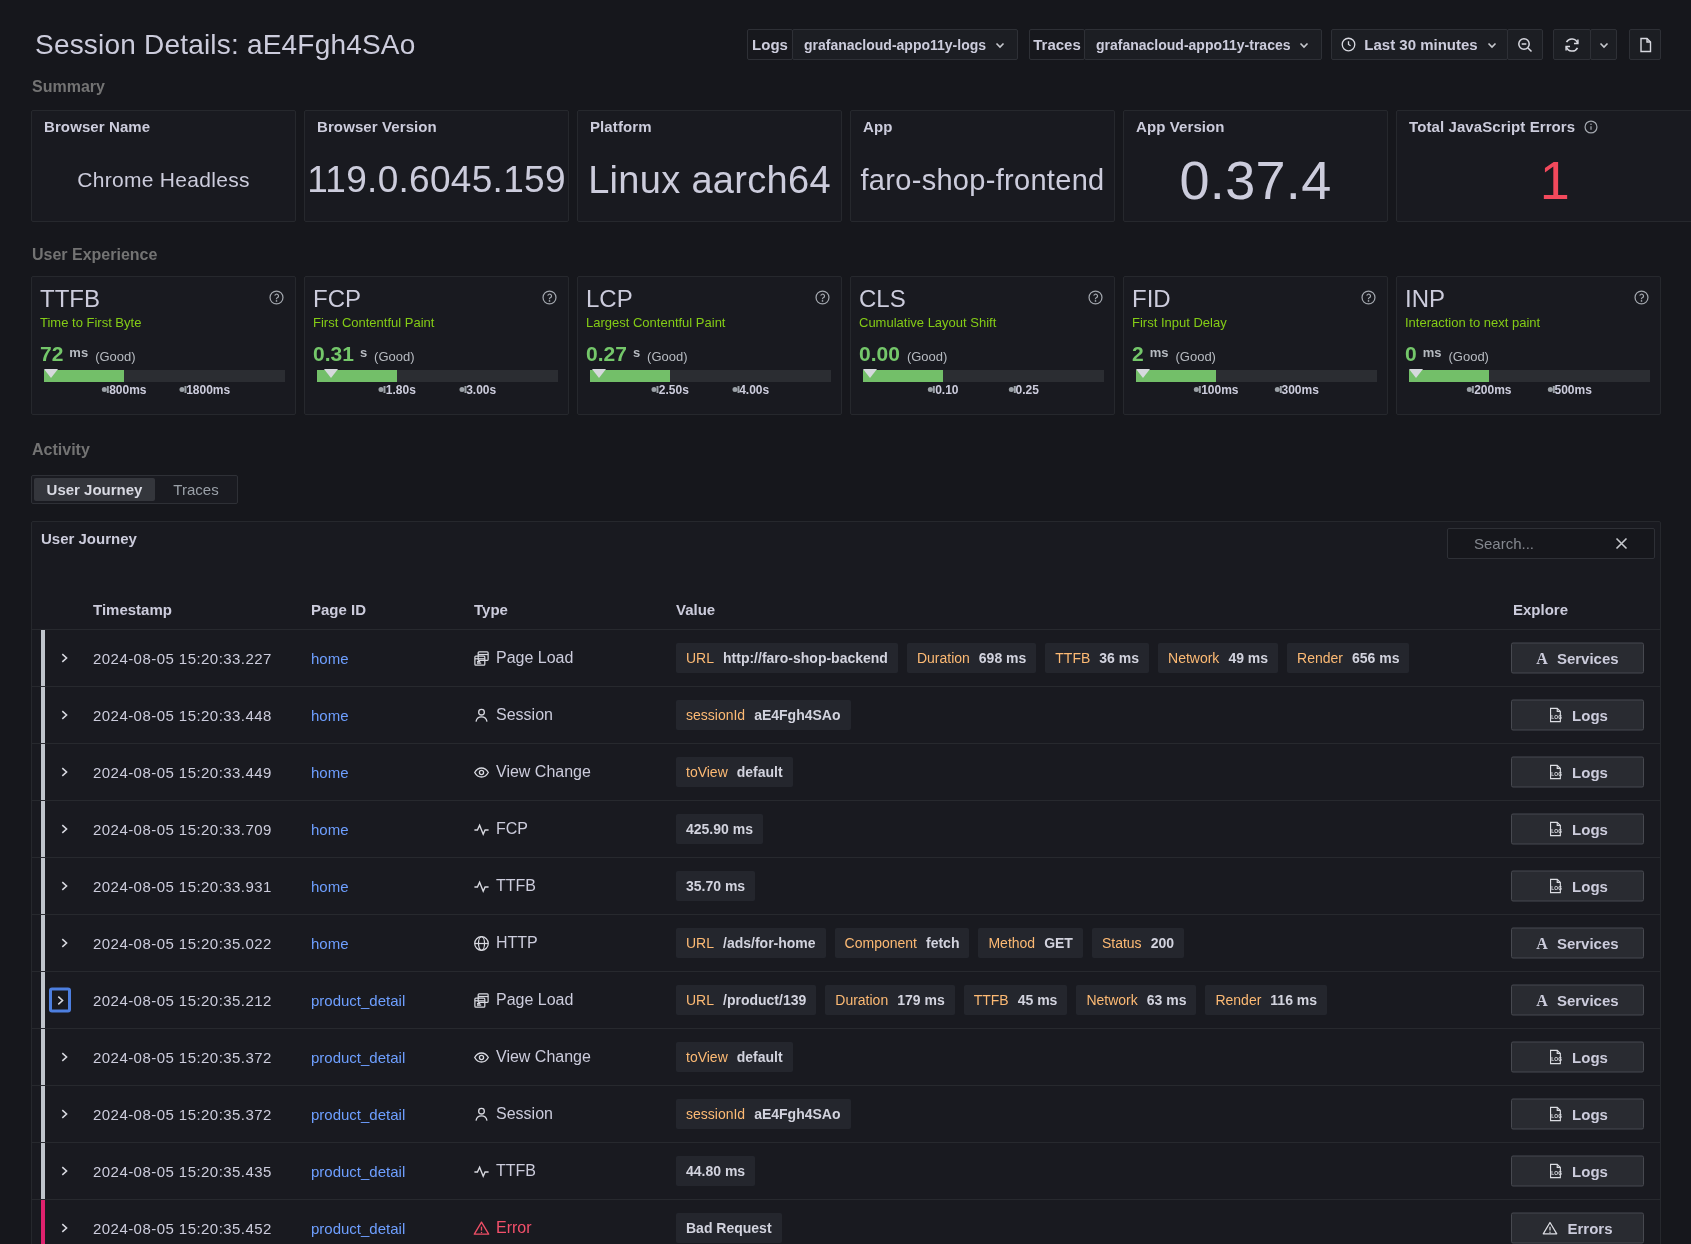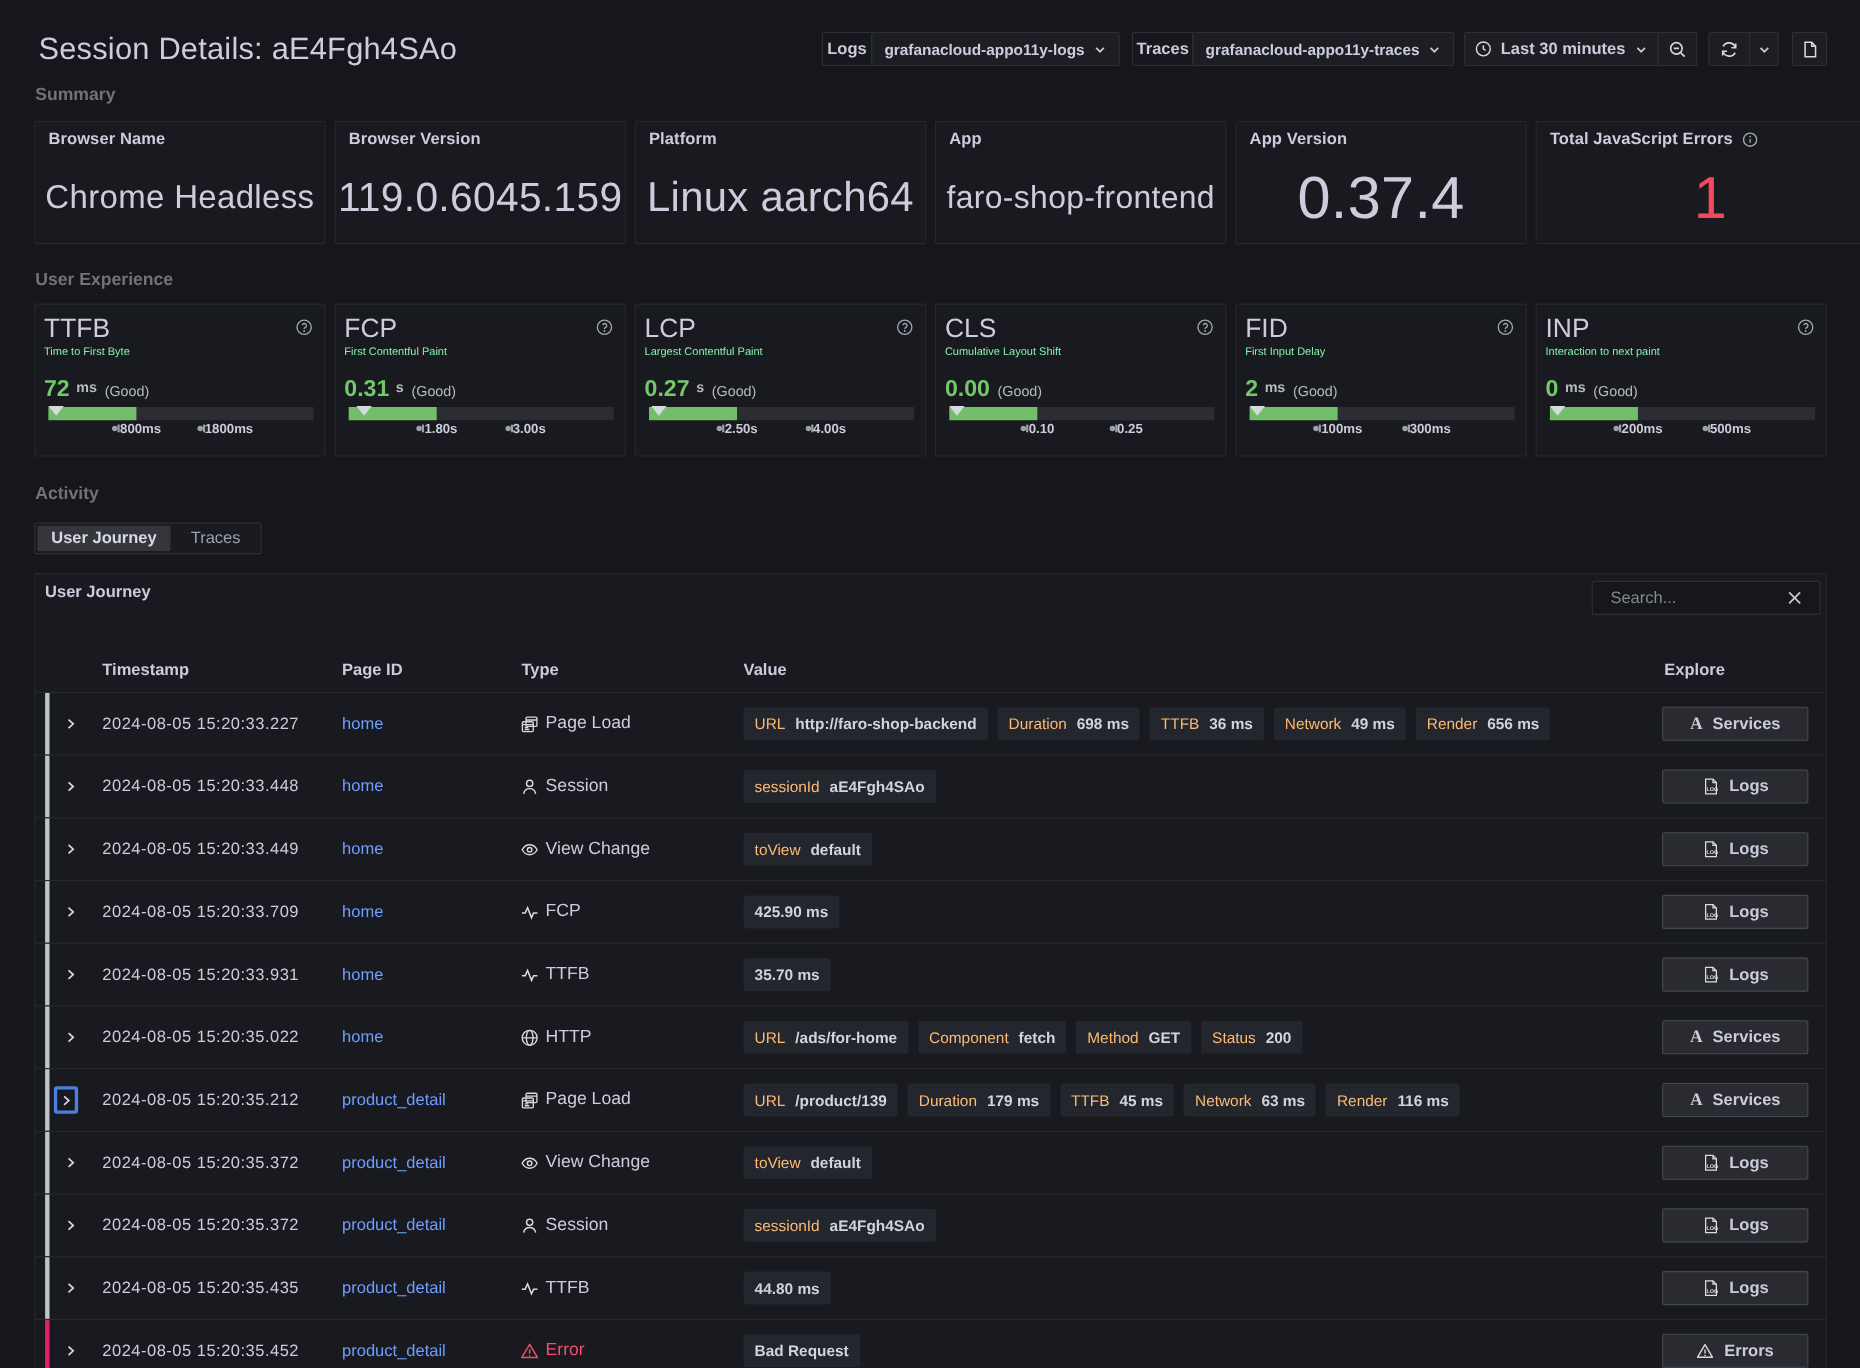--- a/index.html
+++ b/index.html
@@ -10,40 +10,40 @@
 
 .tbtn{position:absolute;top:29px;height:31px;background:#1c1e23;border:1px solid #2e3036;border-radius:2px;display:flex;align-items:center;justify-content:center;font-size:15px;font-weight:600;color:#ccccdc;white-space:nowrap}
 .tbtn.sel{font-size:14px}
 .tbtn svg{display:block}
 
 .ptitle{position:absolute;left:12px;top:7px;font-size:15px;font-weight:600;color:#ccccdc;display:flex;align-items:center;gap:9px;letter-spacing:.1px}
 .statval{position:absolute;left:0;right:0;top:28px;bottom:0;display:flex;align-items:center;justify-content:center;font-weight:500;color:#ccccdc;letter-spacing:.3px}
 
 .gtitle{position:absolute;left:8px;top:8px;font-size:24px;font-weight:500;color:#ccccdc}
 .qicon{position:absolute;right:11px;top:13px;color:#a3a7ae}
-.gsub{position:absolute;left:8px;top:38px;font-size:10px;color:#86efac}
+.gsub{position:absolute;left:8px;top:38px;font-size:13px;color:#84cc16}
 .gval{position:absolute;left:8px;top:65px;display:flex;align-items:baseline}
 .gval .num{font-size:21px;font-weight:600;color:#74c76a}
 .gval .unit{font-size:13px;font-weight:600;color:#b7bbc1;margin-left:6px;position:relative;top:-4px}
 .gval .good{font-size:13px;color:#b7bbc1;margin-left:7px}
 .gbar{position:absolute;left:12px;right:10px;top:93px;height:12px;background:#2b2d32}
 .gfill{position:absolute;left:0;top:0;bottom:0;width:33.333%;background:#73bf69}
 .gmark{position:absolute;top:-1px;width:0;height:0;border-left:7px solid transparent;border-right:7px solid transparent;border-top:9px solid #d6d9dd;transform:translateX(-50%)}
 .gtick{position:absolute;top:12px;transform:translateX(-50%);display:flex;flex-direction:row;align-items:center}
 .gtick i{width:5px;height:5px;border-radius:50%;background:#9ba1a7;margin-top:-1px}
 .gtick b{width:2px;height:7px;background:#9ba1a7}
 .gtick span{margin-top:1px;font-size:12px;font-weight:600;color:#ccccdc;white-space:nowrap}
 
 .tabs{position:absolute;left:31px;top:475px;width:207px;height:29px;border:1px solid #2e3036;border-radius:2px;display:flex;background:#1a1b21;padding:2px}
 .tab{flex:0 0 auto;display:flex;align-items:center;justify-content:center;font-size:15px}
 .tab.active{background:#34363c;color:#d8d9e2;font-weight:700;width:121px;border-radius:2px}
 .tab.in{color:#9aa0a8;width:82px}
 
 .tp-title{position:absolute;left:9px;top:8px;font-size:15px;font-weight:600;color:#ccccdc}
-.search{position:absolute;right:5px;top:6px;width:208px;height:31px;background:#16171c;border:1px solid #2e3036;border-radius:2px;display:flex;align-items:center;padding:0 16px;font-size:15px;color:#84888f}
+.search{position:absolute;right:5px;top:6px;width:208px;height:31px;background:#16171c;border:1px solid #2e3036;border-radius:2px;display:flex;align-items:center;padding:0 26px;font-size:15px;color:#84888f}
 .search svg{margin-left:auto}
 .thead{position:absolute;top:79px;left:0;right:0;height:24px;font-size:15px;font-weight:700;color:#ccccdc}
 .thead span{position:absolute}
 .rows{position:absolute;top:107px;left:0;right:0}
 .trow{position:relative;height:57px;border-top:1px solid #27292e}
 .lvl{position:absolute;left:9px;top:0;bottom:0;width:4px;background:#bfc4cb}
 .lvl.err{background:#e0226e}
 .exp{position:absolute;left:20px;top:50%;transform:translateY(-50%);width:24px;height:24px;display:flex;align-items:center;justify-content:center;color:#d8d9e0}
 .exp.focus{border:3px solid #4d7fe0;border-radius:3px;width:22px;height:25px;left:17px}
 .ts{position:absolute;left:61px;top:50%;transform:translateY(-50%);font-size:15px;color:#ccccdc;letter-spacing:.45px}
@@ -103,21 +103,21 @@
 </div>
 <div class="tbtn" style="left:1629px;width:32px">
   <svg width="15" height="16" viewBox="0 0 15 16" fill="none" stroke="#d8d9e0" stroke-width="1.4">
       <path d="M3 1.5h6l3.5 3.5v9.5h-9.5z"></path>
       <path d="M9 1.5V5h3.5"></path>
     </svg>
 </div>
 <div class="seclabel" style="top:78px">Summary</div>
 <div class="panel" style="left:31px;top:110px;width:265px;height:112px">
   <div class="ptitle">Browser Name</div>
-  <div class="statval" style="font-size:30px">Chrome Headless</div>
+  <div class="statval" style="font-size:21px">Chrome Headless</div>
 </div>
 <div class="panel" style="left:304px;top:110px;width:265px;height:112px">
   <div class="ptitle">Browser Version</div>
   <div class="statval" style="font-size:37px">119.0.6045.159</div>
 </div>
 <div class="panel" style="left:577px;top:110px;width:265px;height:112px">
   <div class="ptitle">Platform</div>
   <div class="statval" style="font-size:38px">Linux aarch64</div>
 </div>
 <div class="panel" style="left:850px;top:110px;width:265px;height:112px">

